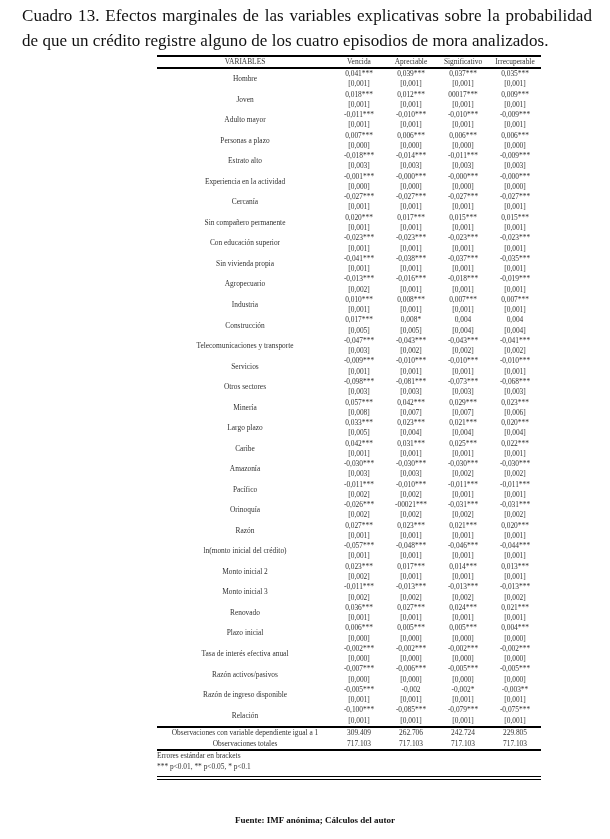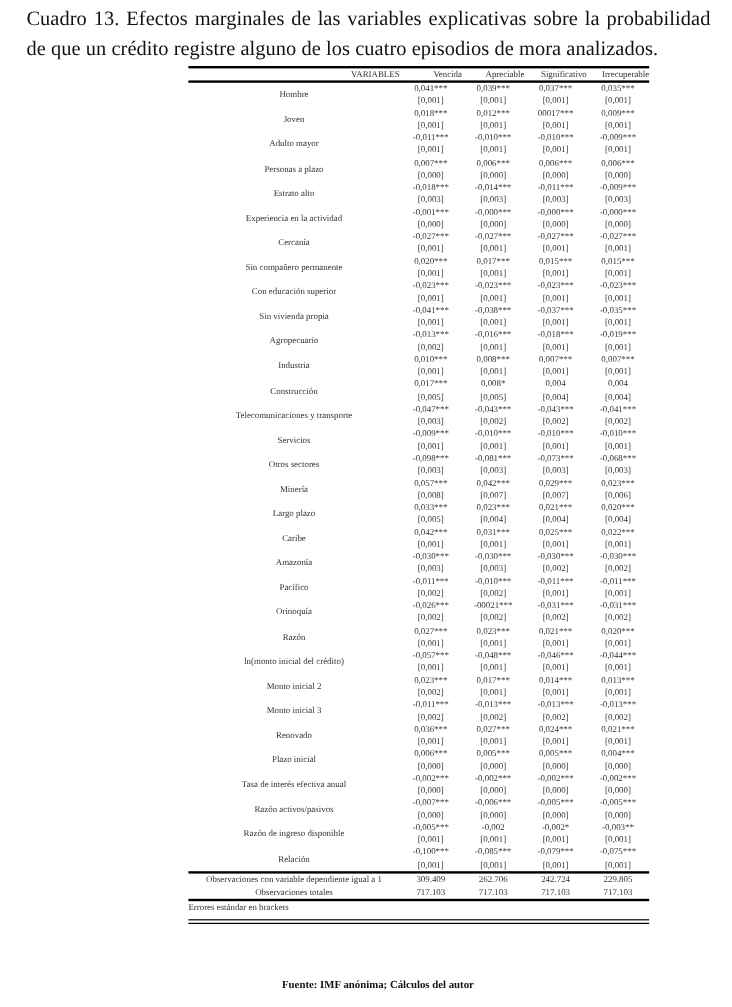--- a/index.html
+++ b/index.html
@@ -3,21 +3,21 @@
 <meta charset="utf-8">
 <style>
   html, body { margin:0; padding:0; background:#ffffff; }
   body { width:610px; height:839px; position:relative; overflow:hidden; font-family:"Liberation Serif","DejaVu Serif",serif; color:#111; }
   .caption { position:absolute; left:22px; top:3px; width:570px; font-weight:normal; font-size:17px; line-height:25px; text-align:justify; text-align-last:left; letter-spacing:0.05px; }
   .tbl-wrap { position:absolute; left:157px; top:55px; width:384px; }
   .rule-thick { height:2px; background:#000; }
   table { border-collapse:collapse; width:384px; table-layout:fixed; font-size:7.4px; color:#333; }
   td, th { padding:0; text-align:center; white-space:nowrap; font-weight:normal; }
   col.c-var { width:176px; } col.c-v { width:52px; }
-  thead th { height:10px; line-height:10px;text-align:right; }
+  thead th { height:10px; line-height:10px; }
   tbody.vars td { height:10.26px; line-height:10.26px; }
   tbody.obs td { height:10.5px; line-height:10.5px; }
   .hdr-rule td { padding:0; height:2px; background:#000; }
   .notes { font-size:7.4px; color:#333; line-height:10.5px; }
   .double { margin-top:4px; border-top:1.5px solid #000; border-bottom:1.5px solid #000; height:2px; }
   .source { position:absolute; left:225px; top:815px; font-size:9px; font-weight:bold; color:#111;margin-left:10px; }
 </style>
 </head>
 <body>
 
@@ -485,17 +485,18 @@
         </tr>
       </tbody>
     <tbody>
         <tr class="hdr-rule">
           <td colspan="5"></td>
         </tr>
       </tbody>
   </table>
   <div class="notes">
     <div>Errores estándar en brackets</div>
+    <div>*** p&lt;0.01, ** p&lt;0.05, * p&lt;0.1</div>
   </div>
   <div class="double"></div>
 </div>
 
 <div class="source">Fuente: IMF anónima; Cálculos del autor</div>
 
 </body></html>

